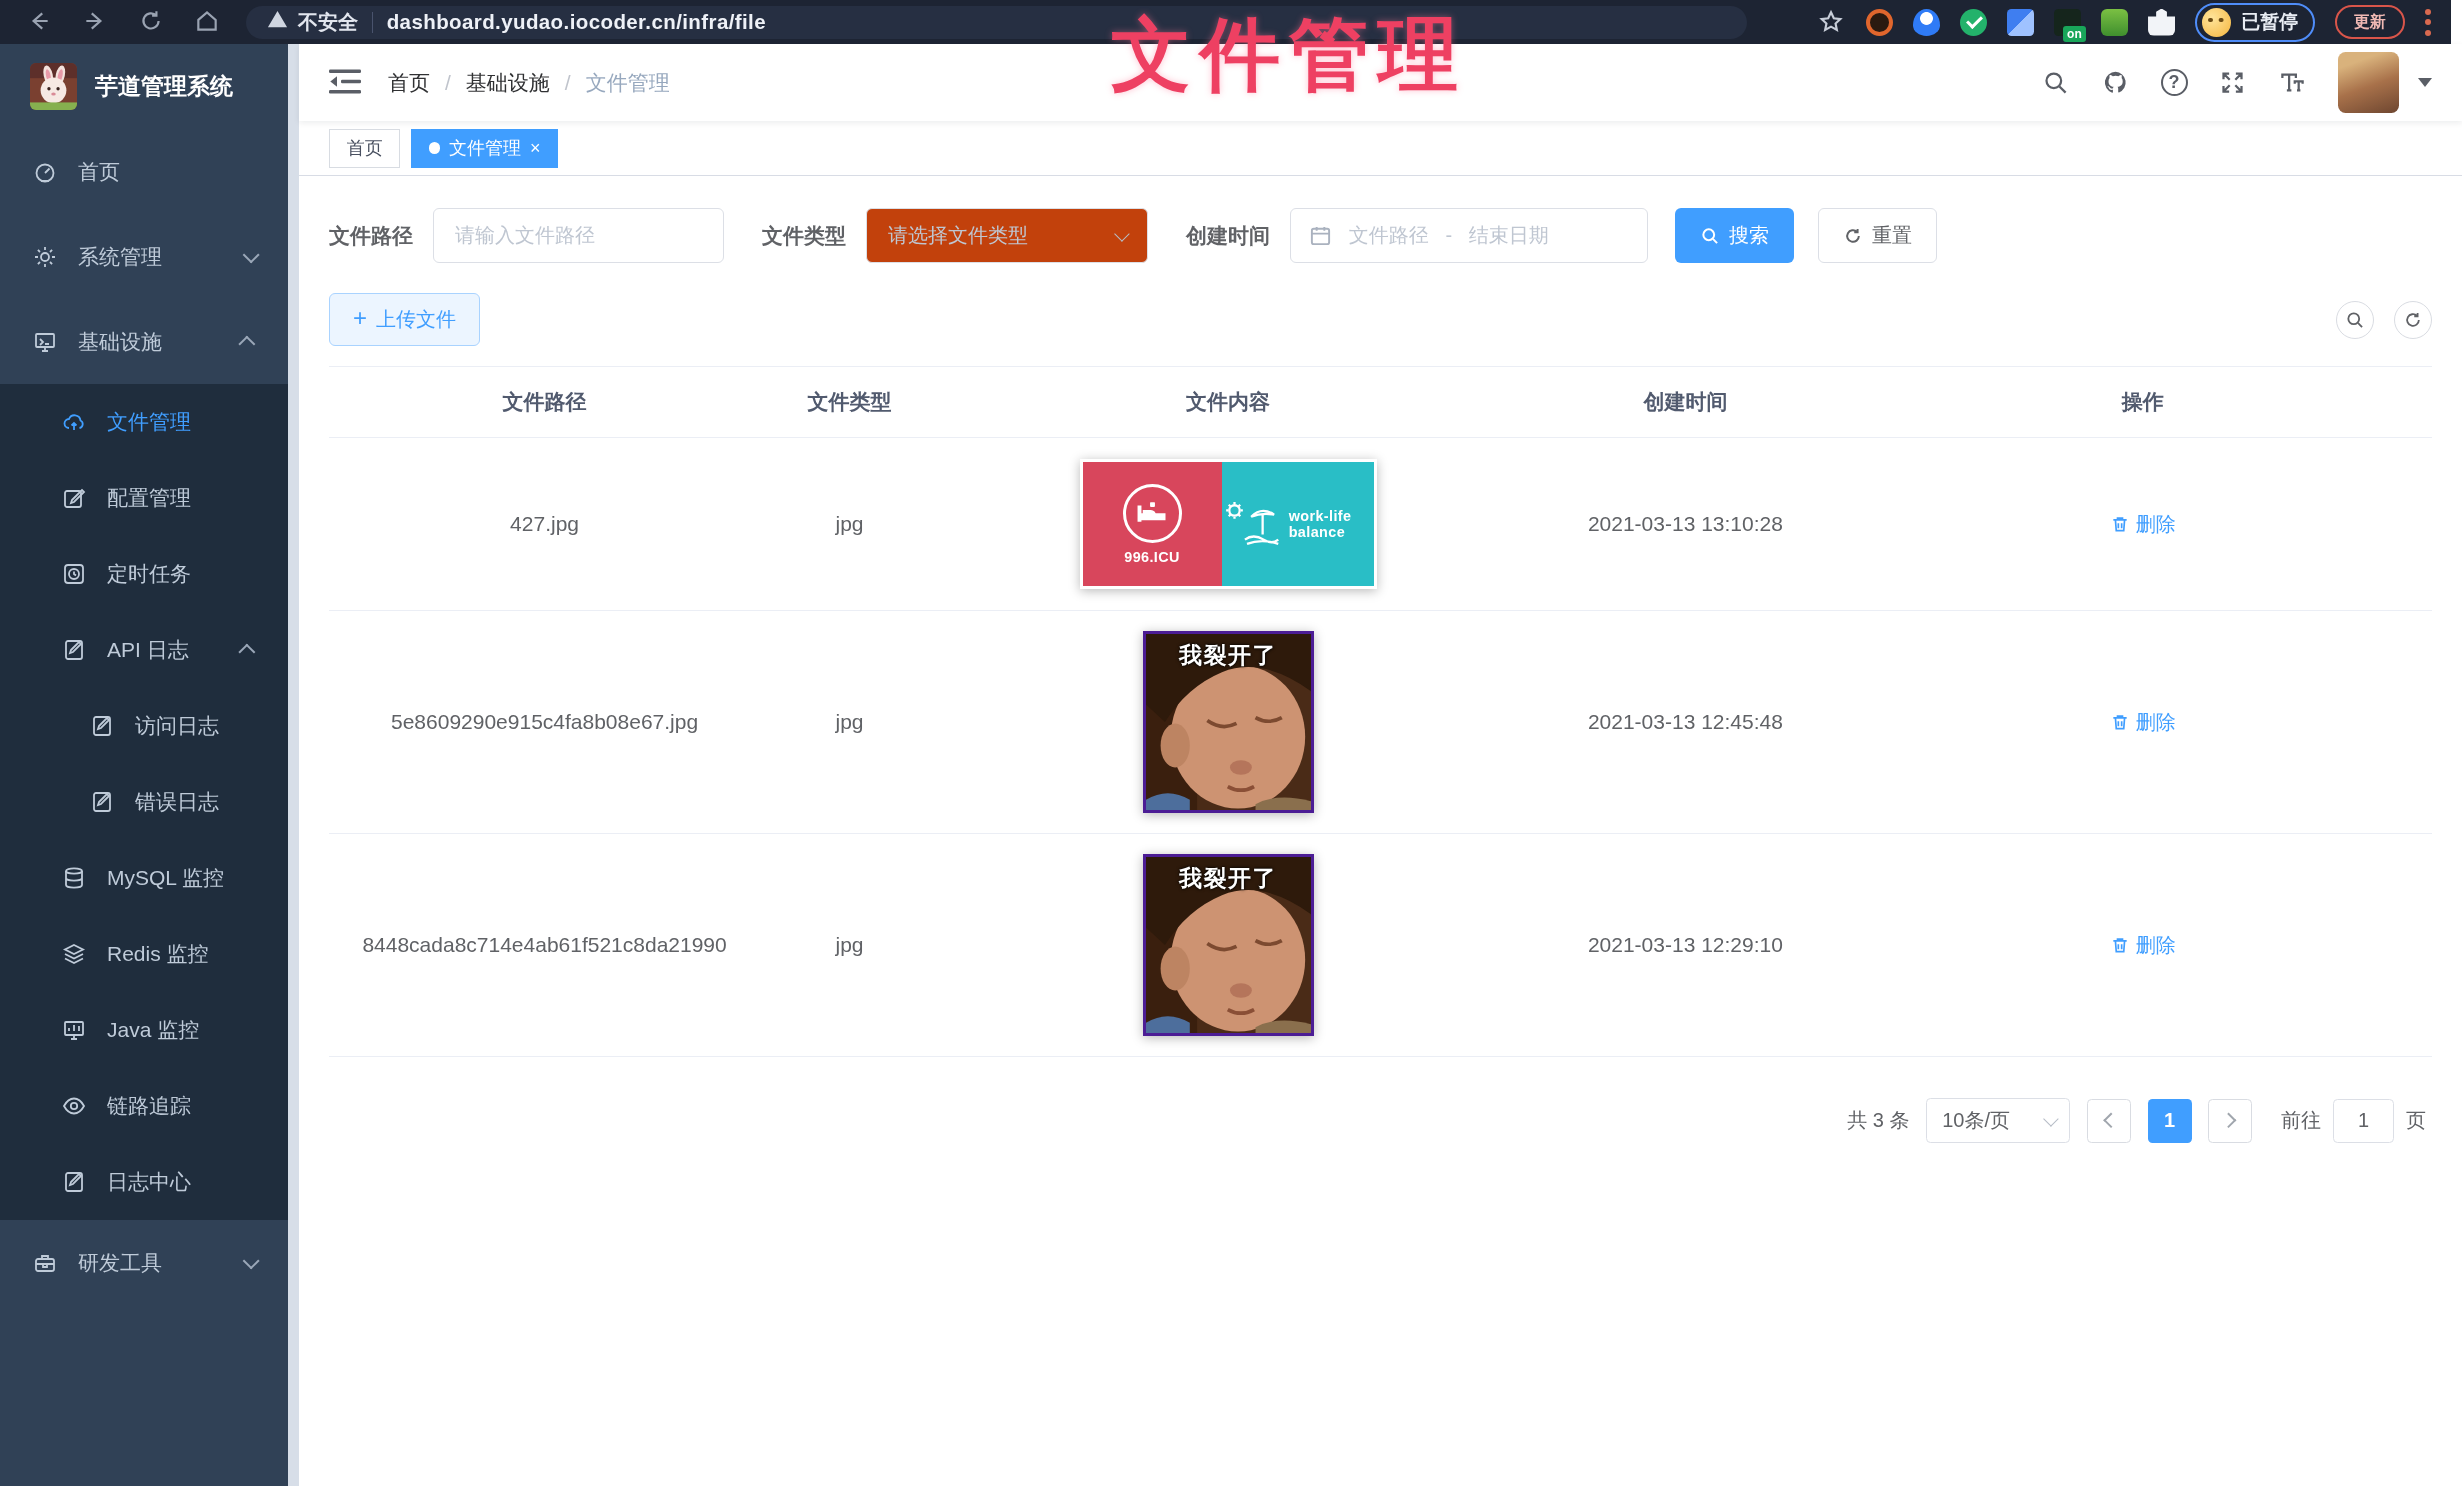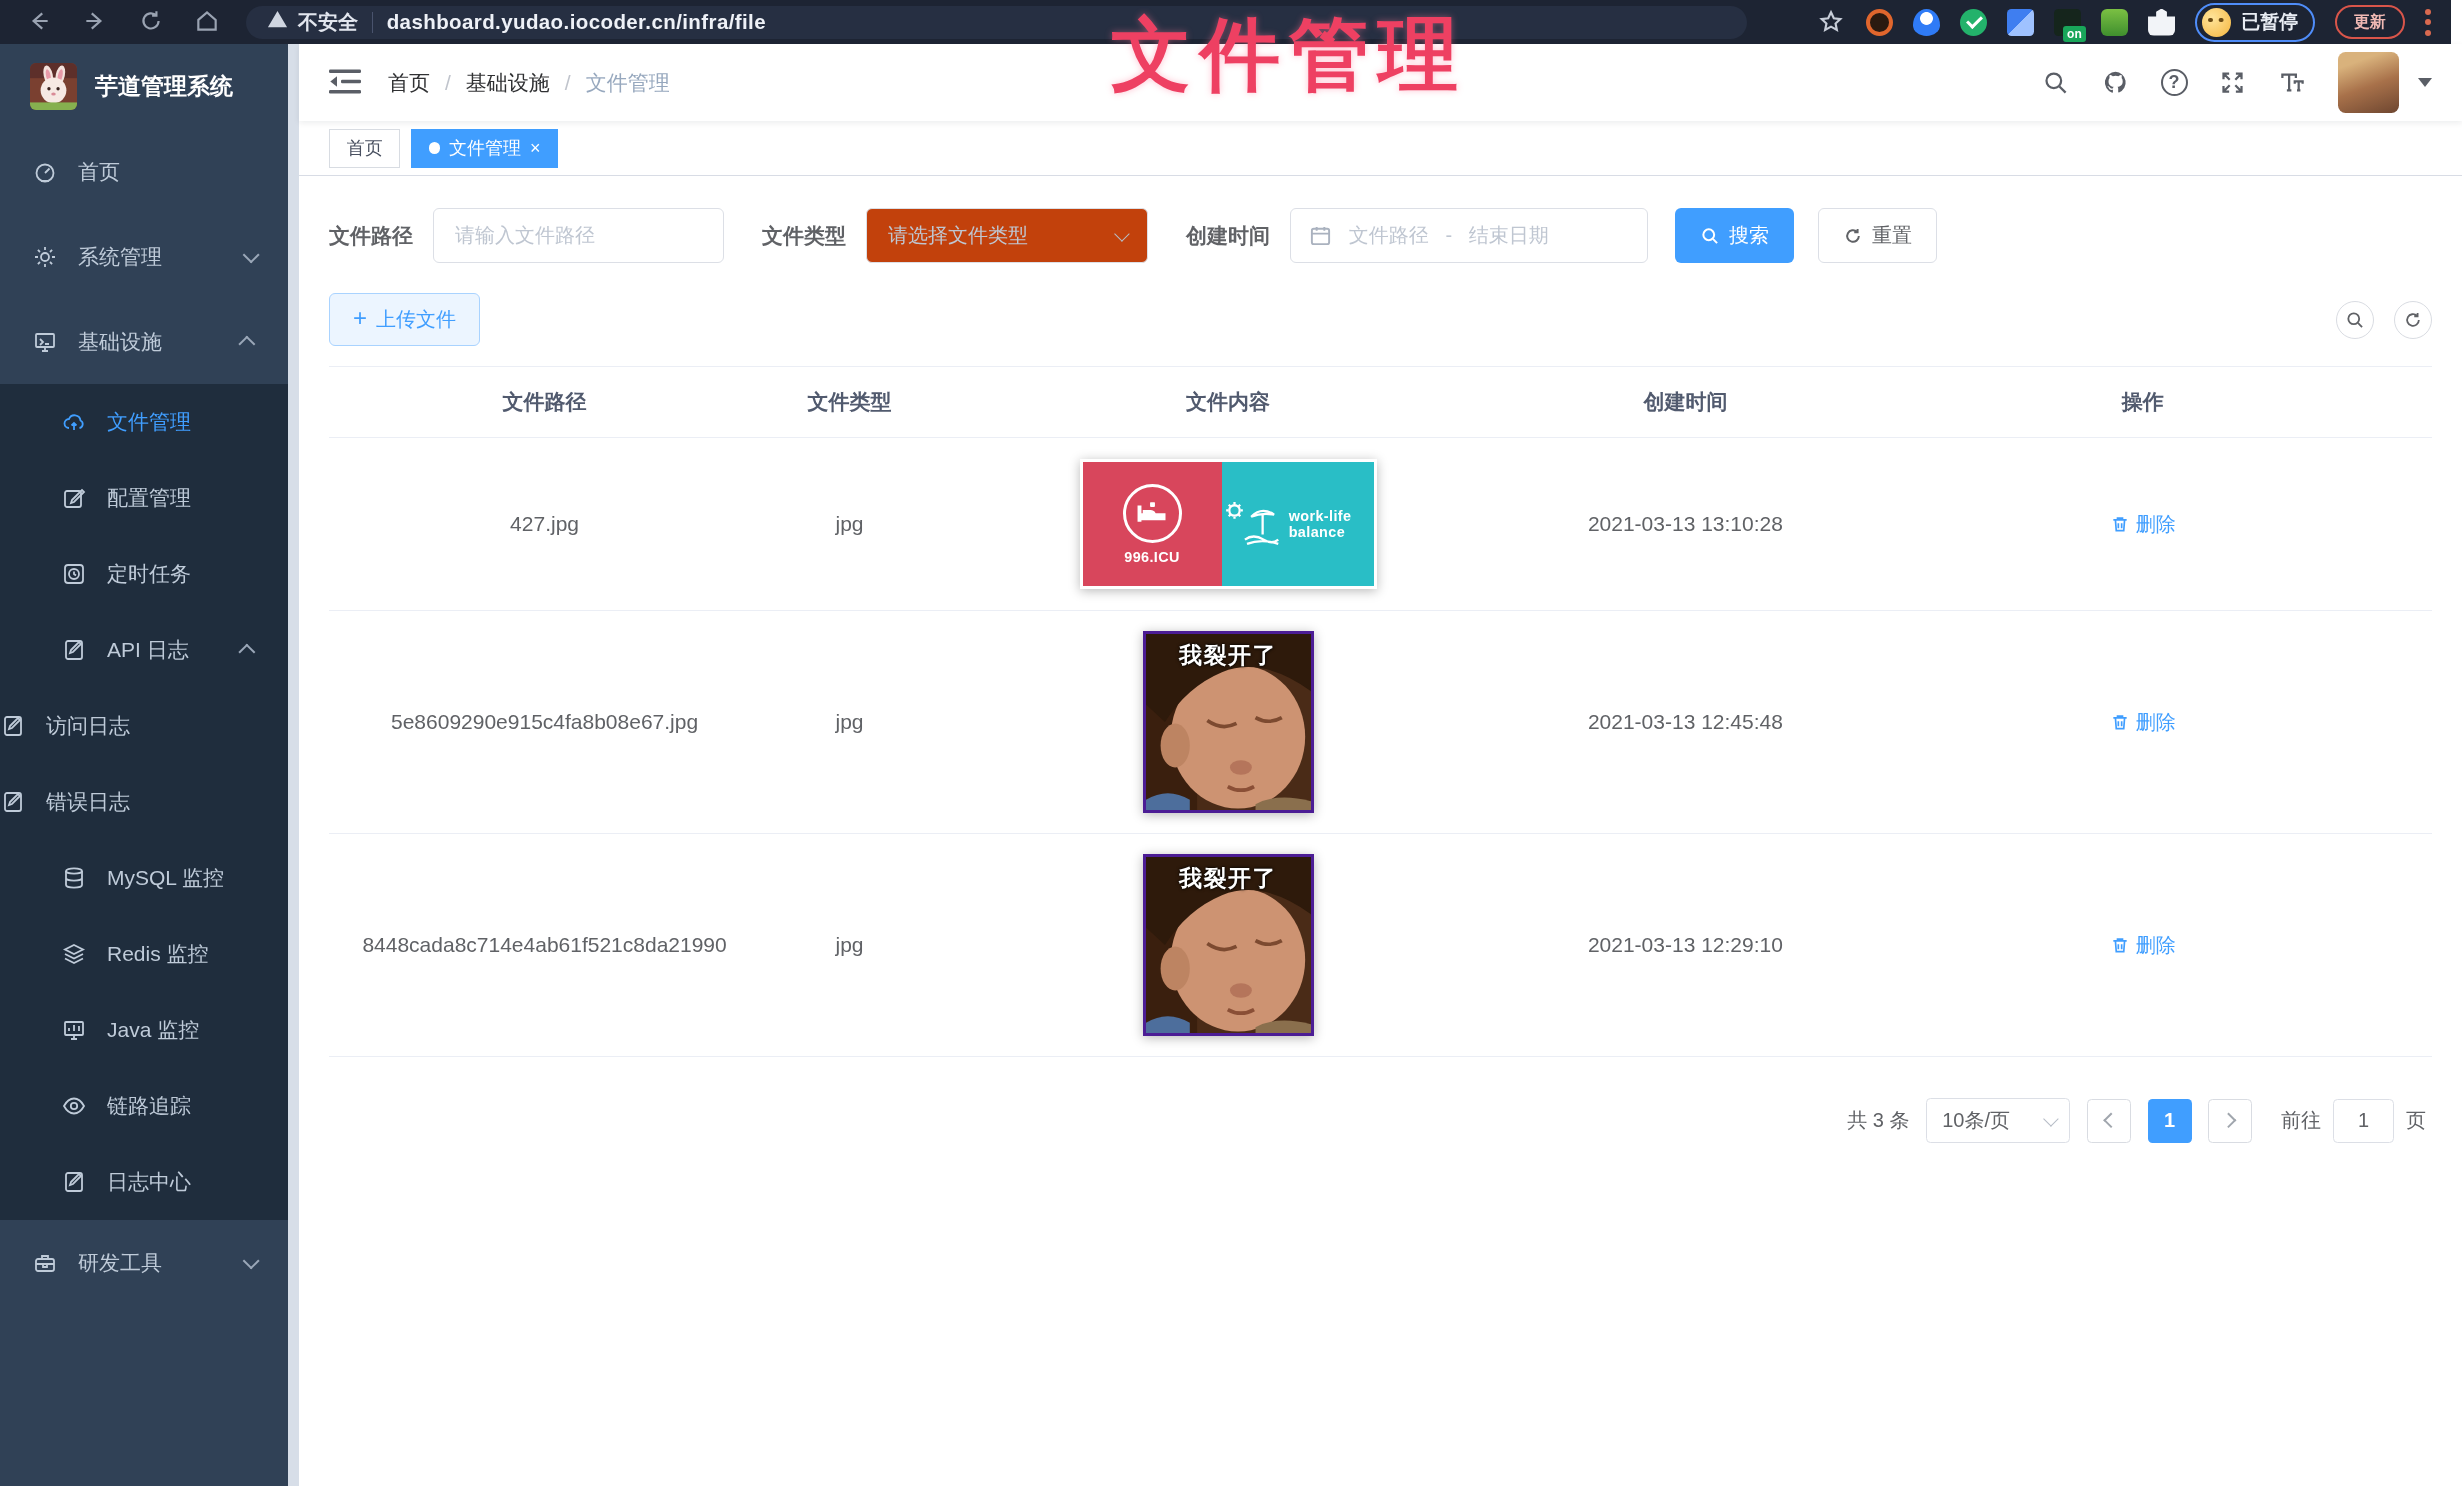--- a/index.html
+++ b/index.html
@@ -48,21 +48,21 @@
   .logo-title { color:#fff; font-size:23px; font-weight:bold; }
   .menu-item { display:flex; align-items:center; height:85px; cursor:pointer; font-size:21px; position:relative; }
   .submenu { background:#1f2d3d; }
   .submenu .menu-item { height:76px; }
   .mi-icon { width:26px; height:26px; margin-right:20px; display:flex; align-items:center; justify-content:center; flex:0 0 auto; }
   .mi-icon svg { width:24px; height:24px; stroke:#bfcbd9; stroke-width:1.8; fill:none; }
   .menu-item.active { color:#409eff; }
   .menu-item.active .mi-icon svg { stroke:#409eff; }
   .lvl1 { padding-left:32px; }
   .lvl2 { padding-left:61px; }
-  .lvl3 { }
+  .lvl3 { padding-left:89px; }
   .mi-arrow { position:absolute; right:33px; width:12px; height:12px; border-right:2.3px solid #9aa7b8; border-bottom:2.3px solid #9aa7b8; }
   .mi-arrow.down { transform:rotate(45deg) translateY(-3px); }
   .mi-arrow.up { transform:rotate(-135deg) translateY(-3px); }
 
   
   .main { position:absolute; top:44px; left:299px; right:0; bottom:0; background:#fff; }
   .navbar { height:77px; display:flex; align-items:center; padding:0 30px; background:#fff; box-shadow:0 1.5px 6px rgba(0,21,41,.08); position:relative; z-index:3; }
   .hamburger svg { width:32px; height:27px; fill:#5a5e66; }
   .breadcrumb { display:flex; align-items:center; margin-left:27px; font-size:21px; }
   .breadcrumb .bc { color:#303133; font-weight:500; }

